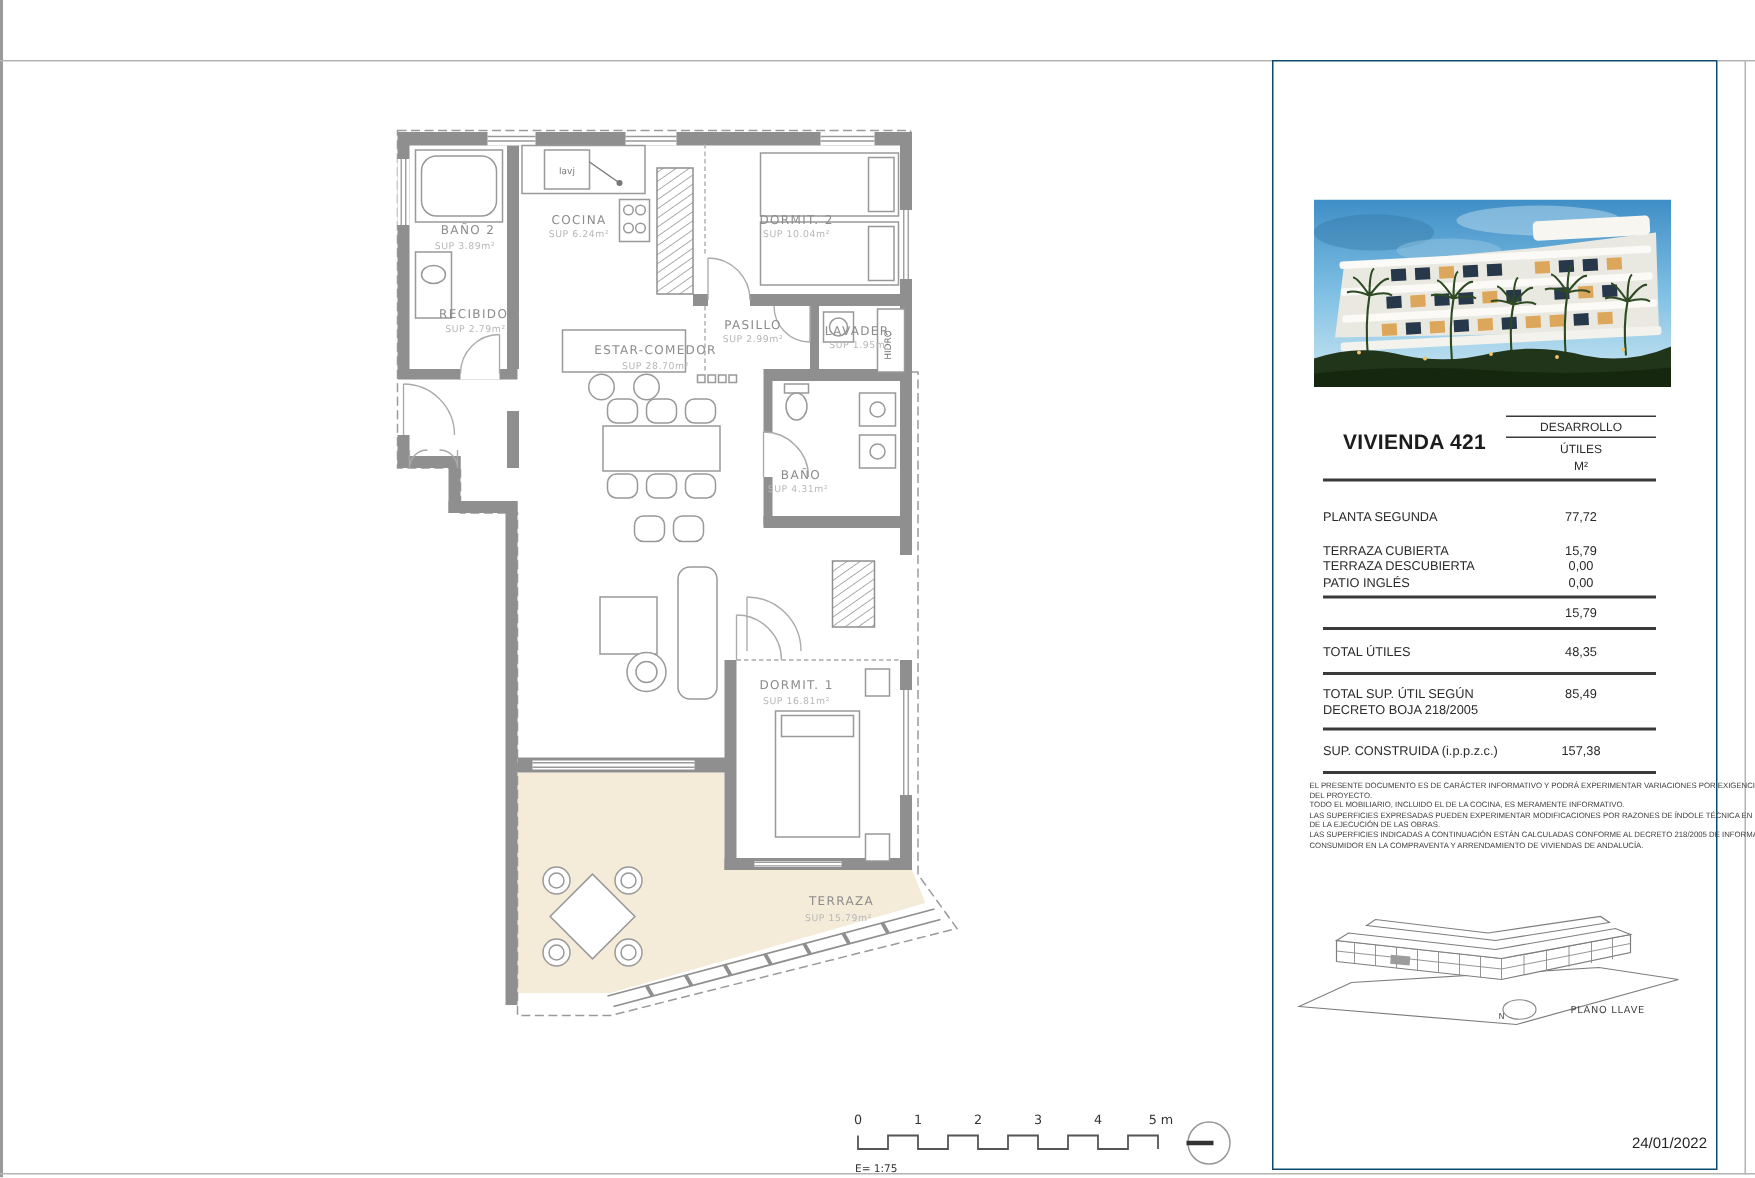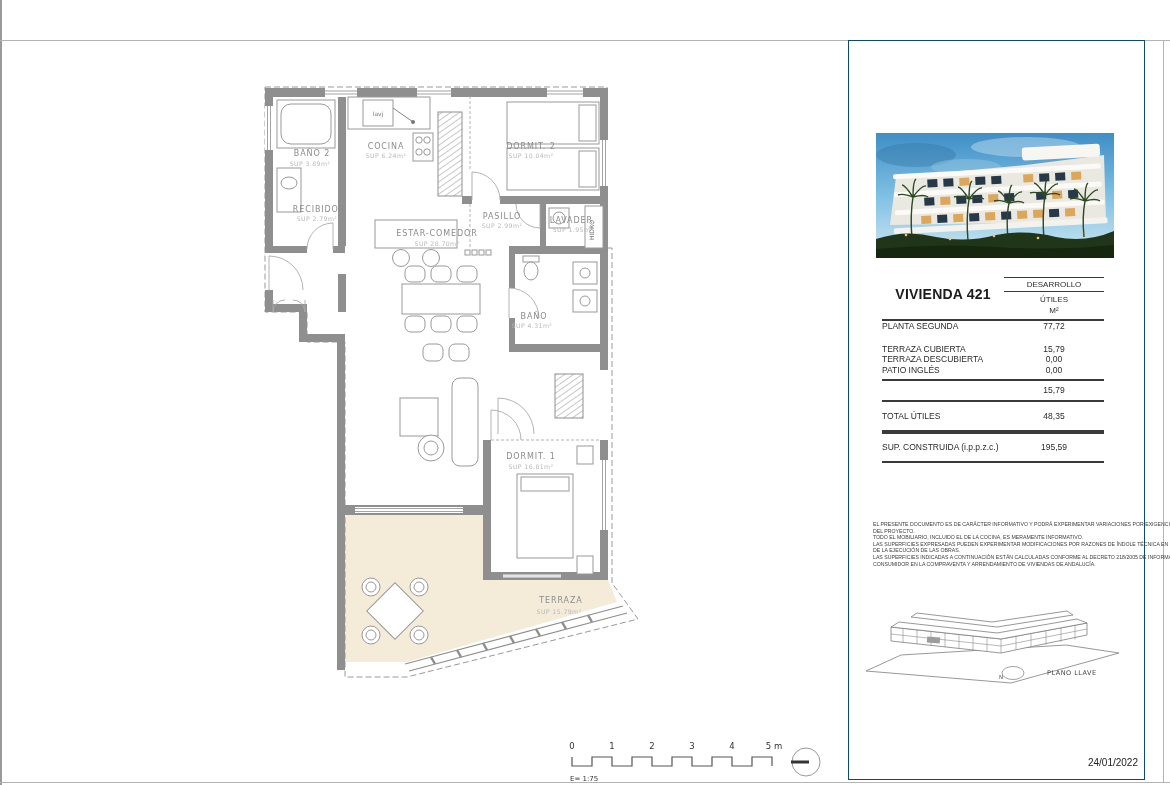--- a/index.html
+++ b/index.html
@@ -358,21 +358,21 @@
   <div class="abs tbl">
     <div class="tbl-head">
       <div class="tbl-title">VIVIENDA 421</div>
       <div class="tbl-colhead">
         <div class="l1">DESARROLLO</div>
         <div class="l2">ÚTILES</div>
         <div class="l3">M²</div>
       </div>
     </div>
     <div class="tbl-body">
-      <div class="trow" style="margin:0 0 12px;">
+      <div class="trow" style="margin:18px 0 12px;">
         <div class="lbl">PLANTA SEGUNDA</div>
         <div class="val">77,72</div>
       </div>
       <div class="trow">
         <div class="lbl">TERRAZA CUBIERTA</div>
         <div class="val">15,79</div>
       </div>
       <div class="trow">
         <div class="lbl">TERRAZA DESCUBIERTA</div>
         <div class="val">0,00</div>
@@ -385,24 +385,28 @@
       <div class="trow" style="margin:4px 0;">
         <div class="lbl"></div>
         <div class="val">15,79</div>
       </div>
       <div class="rule"></div>
       <div class="trow" style="margin:9px 0;">
         <div class="lbl">TOTAL ÚTILES</div>
         <div class="val">48,35</div>
       </div>
       <div class="rule"></div>
+      <div class="trow" style="margin:7px 0;">
+        <div class="lbl" style="width:118px;flex:none;">TOTAL SUP. ÚTIL SEGÚN DECRETO BOJA 218/2005</div>
+        <div class="val">85,49</div>
+      </div>
       <div class="rule"></div>
       <div class="trow" style="margin:8px 0;">
         <div class="lbl">SUP. CONSTRUIDA (i.p.p.z.c.)</div>
-        <div class="val">195,59</div>
+        <div class="val">157,38</div>
       </div>
       <div class="rule"></div>
     </div>
   </div>
 
   <div class="abs disclaimer">
     <div>EL PRESENTE DOCUMENTO ES DE CARÁCTER INFORMATIVO Y PODRÁ EXPERIMENTAR VARIACIONES POR EXIGENCIAS TÉCNICAS</div>
     <div>DEL PROYECTO.</div>
     <div>TODO EL MOBILIARIO, INCLUIDO EL DE LA COCINA, ES MERAMENTE INFORMATIVO.</div>
     <div>LAS SUPERFICIES EXPRESADAS PUEDEN EXPERIMENTAR MODIFICACIONES POR RAZONES DE ÍNDOLE TÉCNICA EN EL DESARROLLO</div>

